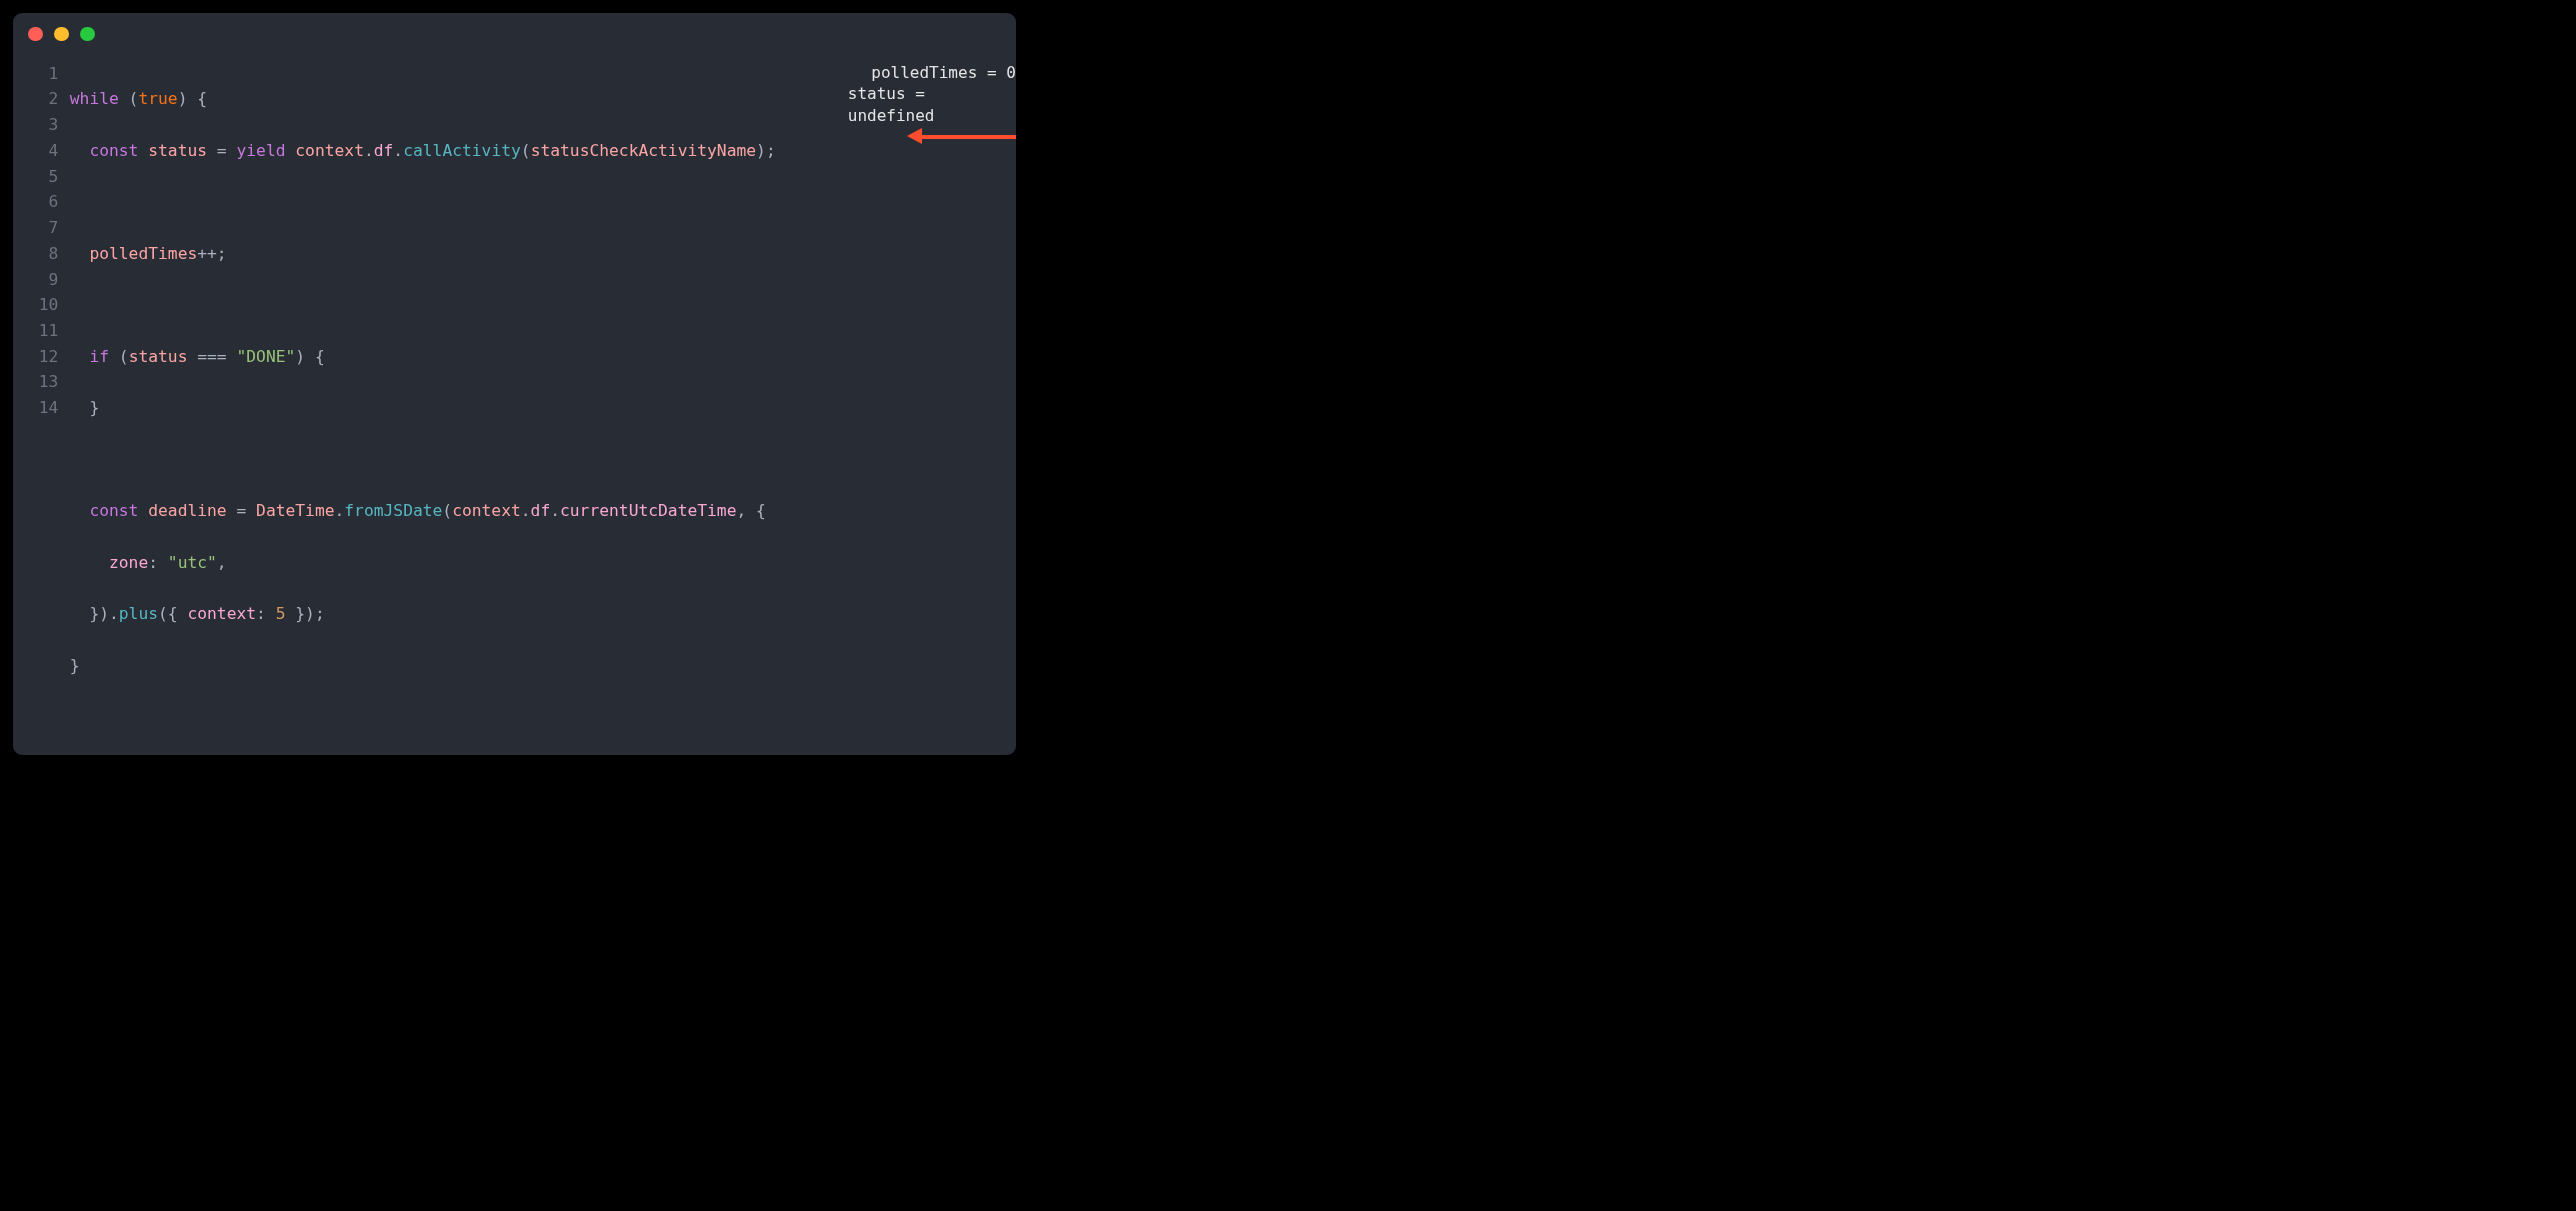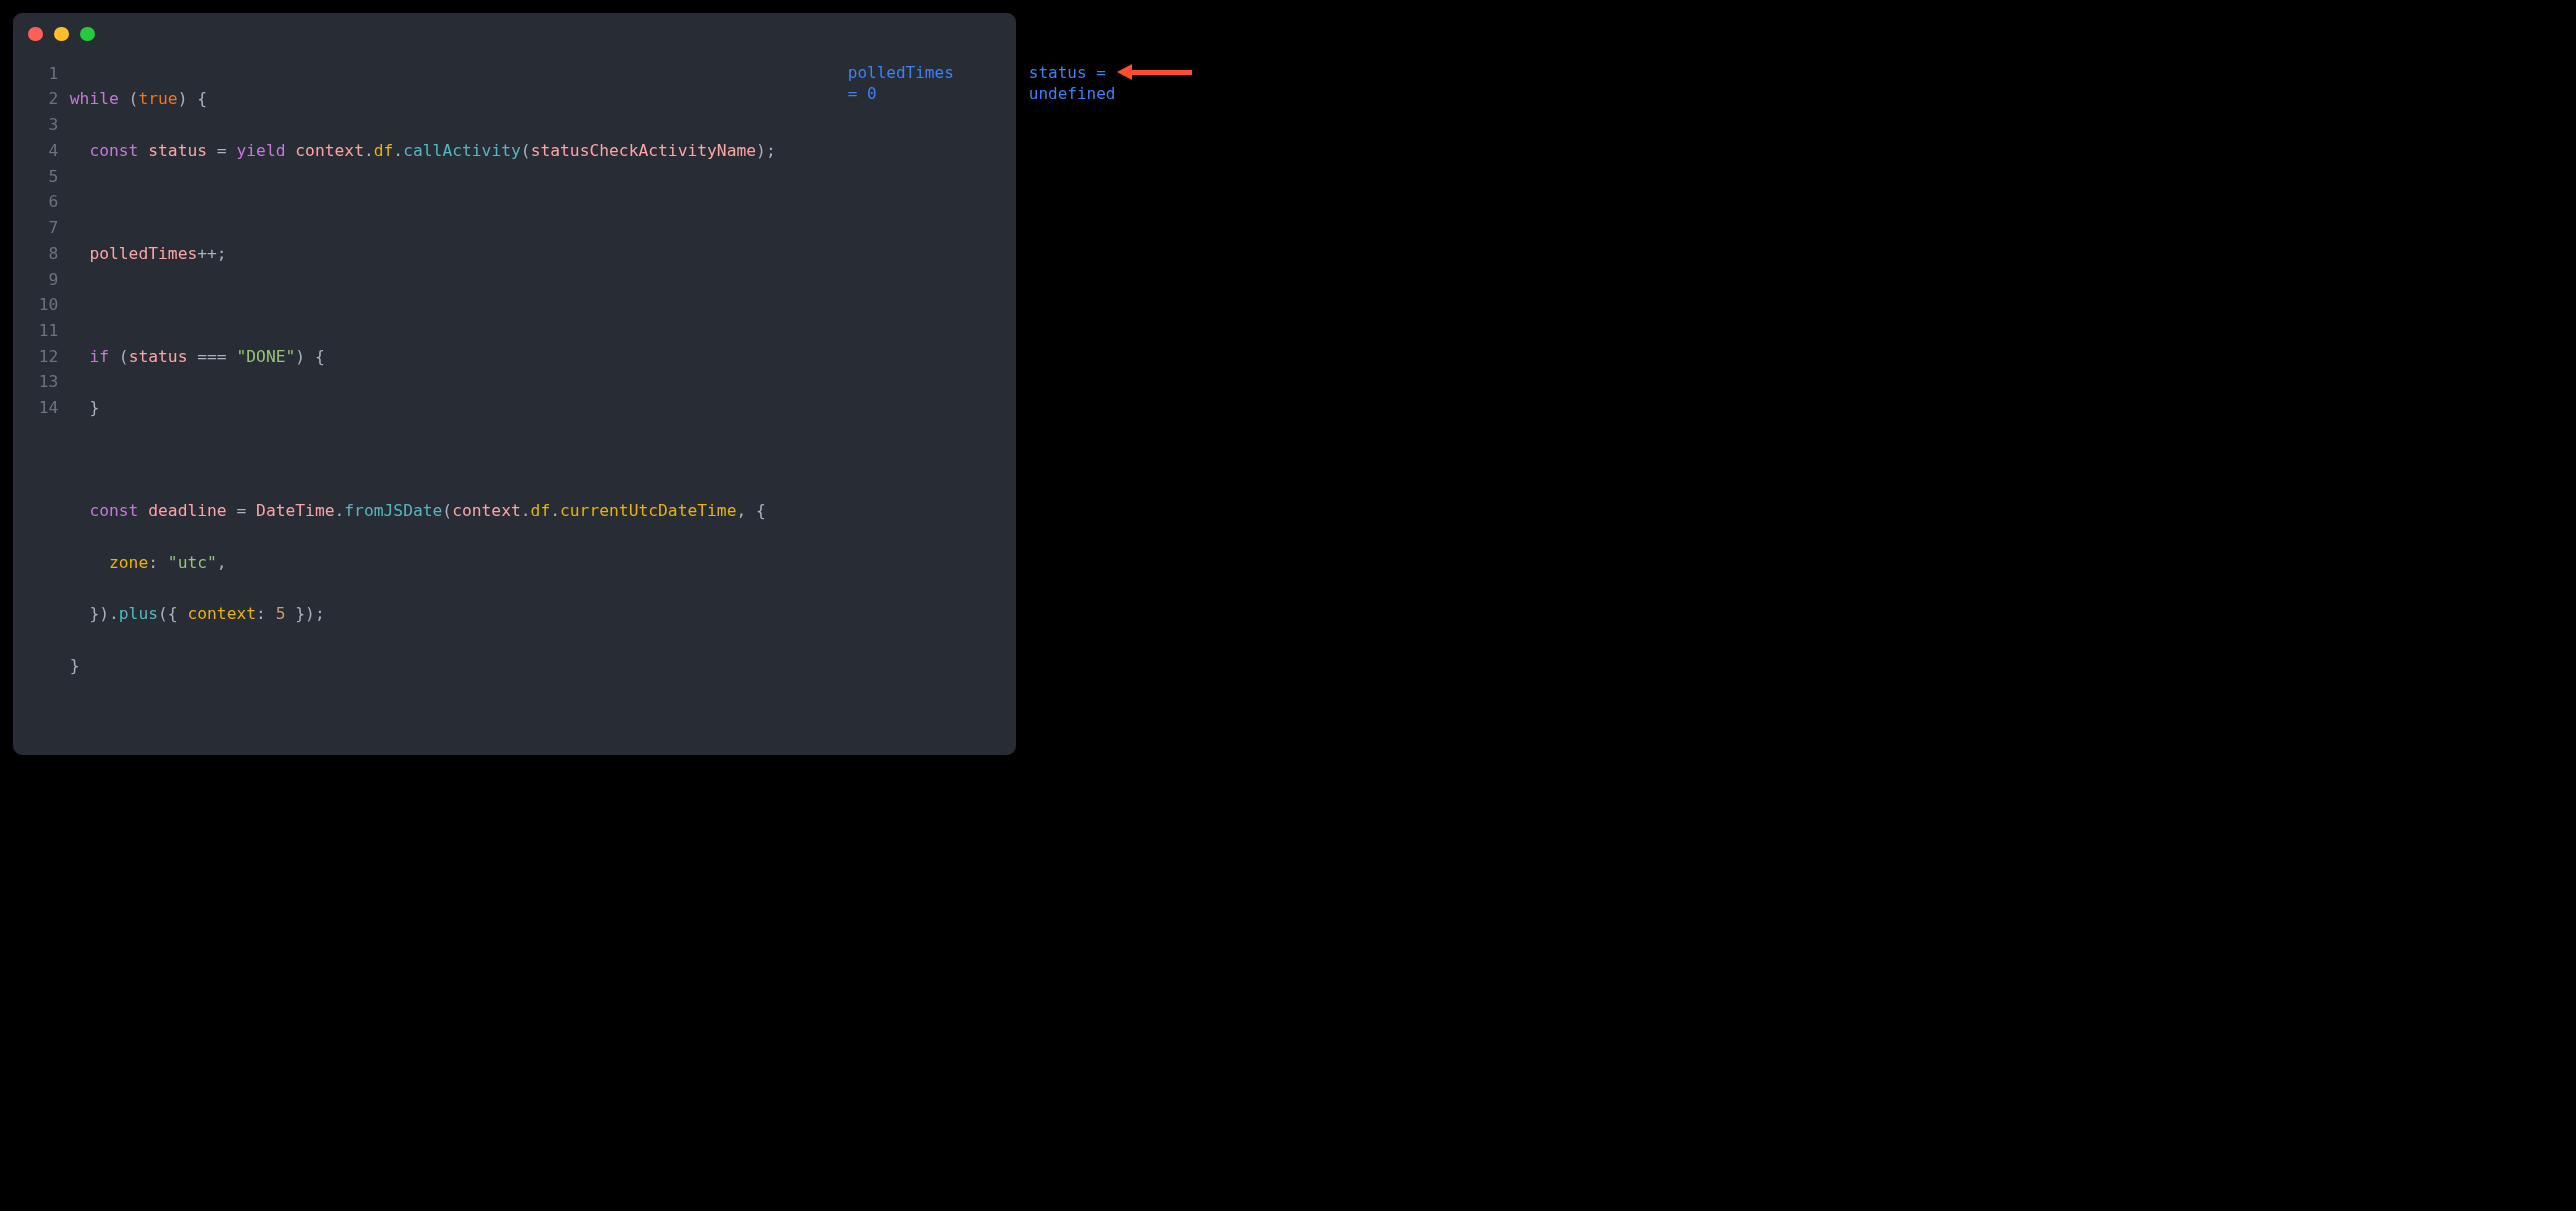--- a/index.html
+++ b/index.html
@@ -47,35 +47,35 @@
     min-width: 57px;
   }
   .gutter div { }
   .code {
     color: #abb2bf;
     white-space: pre;
   }
   .tok-kw   { color: #c678dd; }
   .tok-bool { color: #f97316; }
   .tok-var  { color: #fca5a5; }
-  .tok-prop { color: #eab308; }
+  .tok-prop { color: #f9a8d4; }
   .tok-fn   { color: #56b6c2; }
   .tok-str  { color: #98c379; }
   .tok-num  { color: #d19a66; }
 
   .annotation {
     position: absolute;
     top: 49px;
     left: 760px;
-    color: #3b82f6;
+    color: #e5e5e5;
     font-size: 16px;
     line-height: 1.35;
     display: flex;
-    flex-direction: row;
-    align-items: flex-start;
+    flex-direction: column;
+    align-items: flex-end;
   }
   .annotation .text {
     padding-left: 75px;
   }
   .arrow {
     position: relative;
     width: 109px;
     height: 12.8px;
     margin-top: 3.8px;
     margin-left: -32px;

